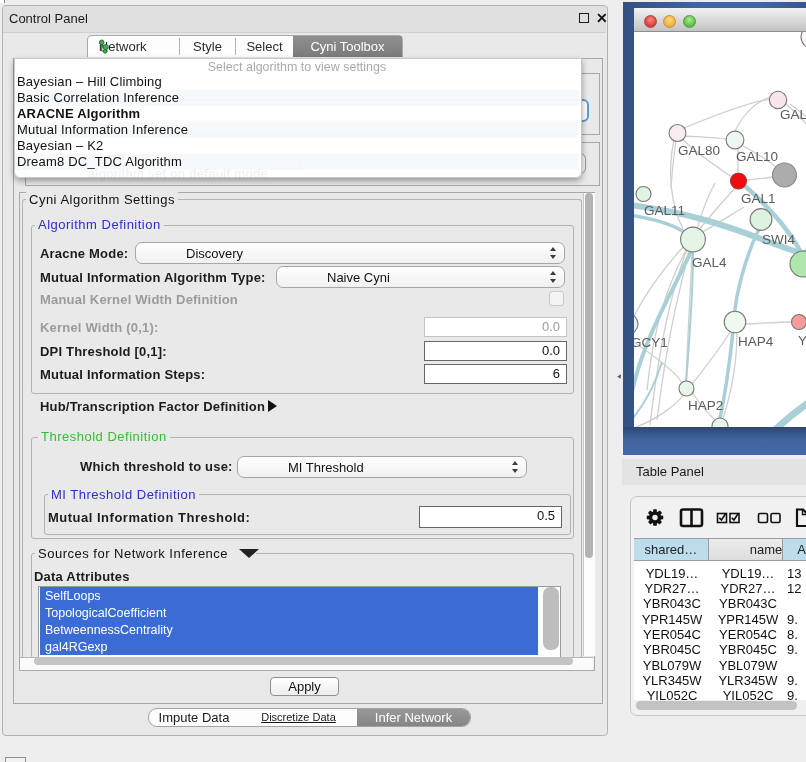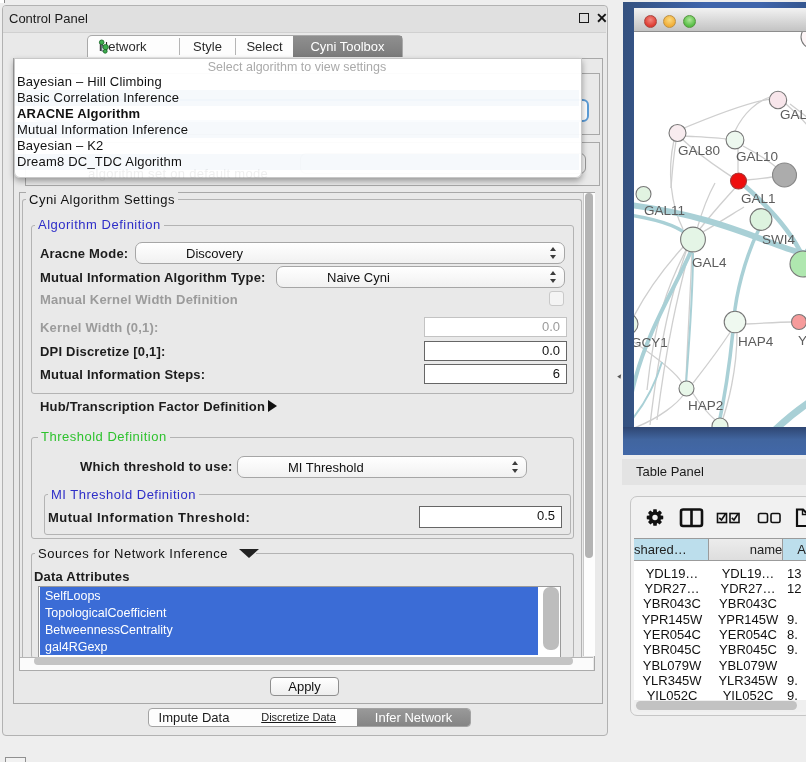--- a/index.html
+++ b/index.html
@@ -76,21 +76,21 @@
     <span class="tx">Naive Cyni</span>
     <span class="spin"></span>
   </div>
 
 <div class="lbl abs dis" style="left:40px;top:292px;">Manual Kernel Width Definition</div>
 <div class="abs" style="left:549px;top:291px;width:13px;height:13px;border:1px solid #c9c9c9;border-radius:3px;background:#f4f4f4;"></div>
 
 <div class="lbl abs dis" style="left:40px;top:320px;">Kernel Width (0,1):</div>
 <div class="fld dis" style="left:424px;top:317px;width:143px;height:20px;border:1px solid #c3c3c3;line-height:18px;">0.0</div>
 
-<div class="lbl abs" style="left:40px;top:344px;">DPI Discretize [0,1]:</div>
+<div class="lbl abs" style="left:40px;top:344px;">DPI Threshold [0,1]:</div>
 <div class="fld" style="left:424px;top:341px;width:143px;height:20px;border:1.5px solid #666;line-height:17px;color:#111;">0.0</div>
 
 <div class="lbl abs" style="left:40px;top:367px;">Mutual Information Steps:</div>
 <div class="fld" style="left:424px;top:364px;width:143px;height:20px;border:1.5px solid #666;line-height:17px;color:#111;">6</div>
 
 <div class="lbl abs" style="left:40px;top:399px;">Hub/Transcription Factor Definition</div>
 <div class="abs" style="left:268px;top:400px;width:0;height:0;border-top:6px solid transparent;border-bottom:6px solid transparent;border-left:9px solid #111;"></div>
 
 <div class="grp" style="left:31px;top:437px;width:541px;height:100px;"></div>
 <div class="gtitle" style="left:38px;top:429px;color:#2ec22e;">Threshold Definition</div>
@@ -113,21 +113,21 @@
 
 <div class="lbl abs" style="left:34px;top:569px;">Data Attributes</div>
 
 <div class="abs" style="left:38px;top:586px;width:523px;height:71px;background:#fff;border:1px solid #9a9a9a;border-bottom:none;box-sizing:border-box;"></div>
 <div class="abs" style="left:39.5px;top:587px;width:498px;height:68px;background:#3b6cd6;"></div>
 <div class="abs" style="left:45px;top:588px;font-size:12.5px;color:#fff;line-height:17px;">SelfLoops<br>TopologicalCoefficient<br>BetweennessCentrality<br>gal4RGexp</div>
 <div class="abs" style="left:543px;top:587px;width:16px;height:63px;background:#bdbdbd;border-radius:7px;"></div>
 
 <div class="abs" style="left:270px;top:677px;width:67px;height:17px;background:linear-gradient(#ffffff,#eeeeee);border:1px solid #8f8f8f;border-radius:4px;font-size:13px;text-align:center;line-height:17px;color:#111;">Apply</div>
 
-<div class="abs" style="left:148px;top:708px;height:17px;background:#fdfdfd;border:1px solid #a3a3a3;border-radius:4px;display:flex;overflow:hidden;align-items:flex-end;">
+<div class="abs" style="left:148px;top:708px;height:17px;background:#fdfdfd;border:1px solid #a3a3a3;border-radius:9px;display:flex;overflow:hidden;align-items:flex-end;">
   <div style="width:90px;font-size:13px;color:#1a1a1a;text-align:center;line-height:17px;">Impute Data</div>
   <div style="width:1px;background:#a3a3a3;"></div>
   <div style="width:117px;font-size:11px;color:#1a1a1a;text-align:center;line-height:17px;text-decoration:underline;">Discretize Data</div>
   <div style="width:113px;font-size:13px;color:#fff;text-align:center;line-height:17px;background:linear-gradient(#999,#858585);">Infer Network</div>
 </div>
 
 <div class="abs" style="left:617.5px;top:374px;width:0;height:0;border-left:2.5px solid transparent;border-right:2.5px solid transparent;border-bottom:4.5px solid #555;transform:rotate(35deg);"></div>
 
 <div class="abs" style="left:5px;top:757px;width:19px;height:10px;border:1.5px solid #909090;background:#f2f2f2;"></div>
 
@@ -242,21 +242,21 @@
     <path d="M 74.3,9.8 L 76.5,12 L 80.8,5.4" stroke-width="1.7"></path>
     <path d="M 86.8,9.8 L 89,12 L 93.3,5.4" stroke-width="1.7"></path>
     <rect x="113.5" y="5.5" width="9" height="9" rx="1.5"></rect>
     <rect x="126" y="5.5" width="9" height="9" rx="1.5"></rect>
   </g>
   <path d="M 152,1.5 L 158,1.5 L 162.5,6 L 162.5,18 L 152,18 Z" fill="none" stroke="#111" stroke-width="2.2"></path>
   <path d="M 157.5,1.5 L 157.5,6.5 L 163,6.5" fill="none" stroke="#111" stroke-width="1.4"></path>
 </svg>
 
 <div class="abs" style="left:634px;top:538px;width:172px;height:23px;border-top:1px solid #9b9b9b;border-bottom:1px solid #9b9b9b;box-sizing:border-box;display:flex;">
-  <div style="width:75.5px;background:#bcdeec;border-right:1px solid #9b9b9b;font-size:13px;color:#222;text-align:left;line-height:21px;">shared…</div>
+  <div style="width:75.5px;background:#bcdeec;border-right:1px solid #9b9b9b;font-size:13px;color:#222;text-align:center;line-height:21px;">shared…</div>
   <div style="width:75.5px;background:linear-gradient(#ececec,#dedede);border-right:1px solid #9b9b9b;font-size:13px;color:#222;text-align:right;line-height:21px;">name</div>
   <div style="flex:1;background:#bcdeec;font-size:13px;color:#222;padding-left:14px;line-height:21px;">A</div>
 </div>
 
 <div class="abs" style="left:634px;top:561px;width:172px;height:139px;background:#fff;overflow:hidden;">
   <div style="position:absolute;left:0;top:4.5px;width:76px;text-align:center;font-size:13px;color:#111;line-height:15.35px;">
 YDL19…<br>YDR27…<br>YBR043C<br>YPR145W<br>YER054C<br>YBR045C<br>YBL079W<br>YLR345W<br>YIL052C
   </div>
   <div style="position:absolute;left:76px;top:4.5px;width:76px;text-align:center;font-size:13px;color:#111;line-height:15.35px;">
 YDL19…<br>YDR27…<br>YBR043C<br>YPR145W<br>YER054C<br>YBR045C<br>YBL079W<br>YLR345W<br>YIL052C

